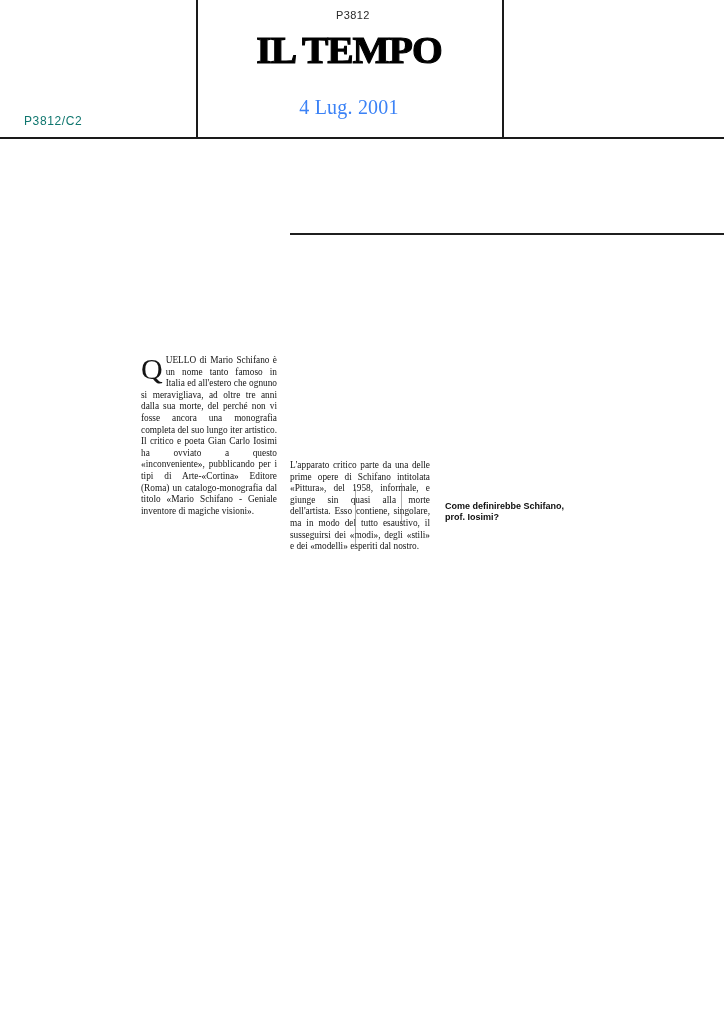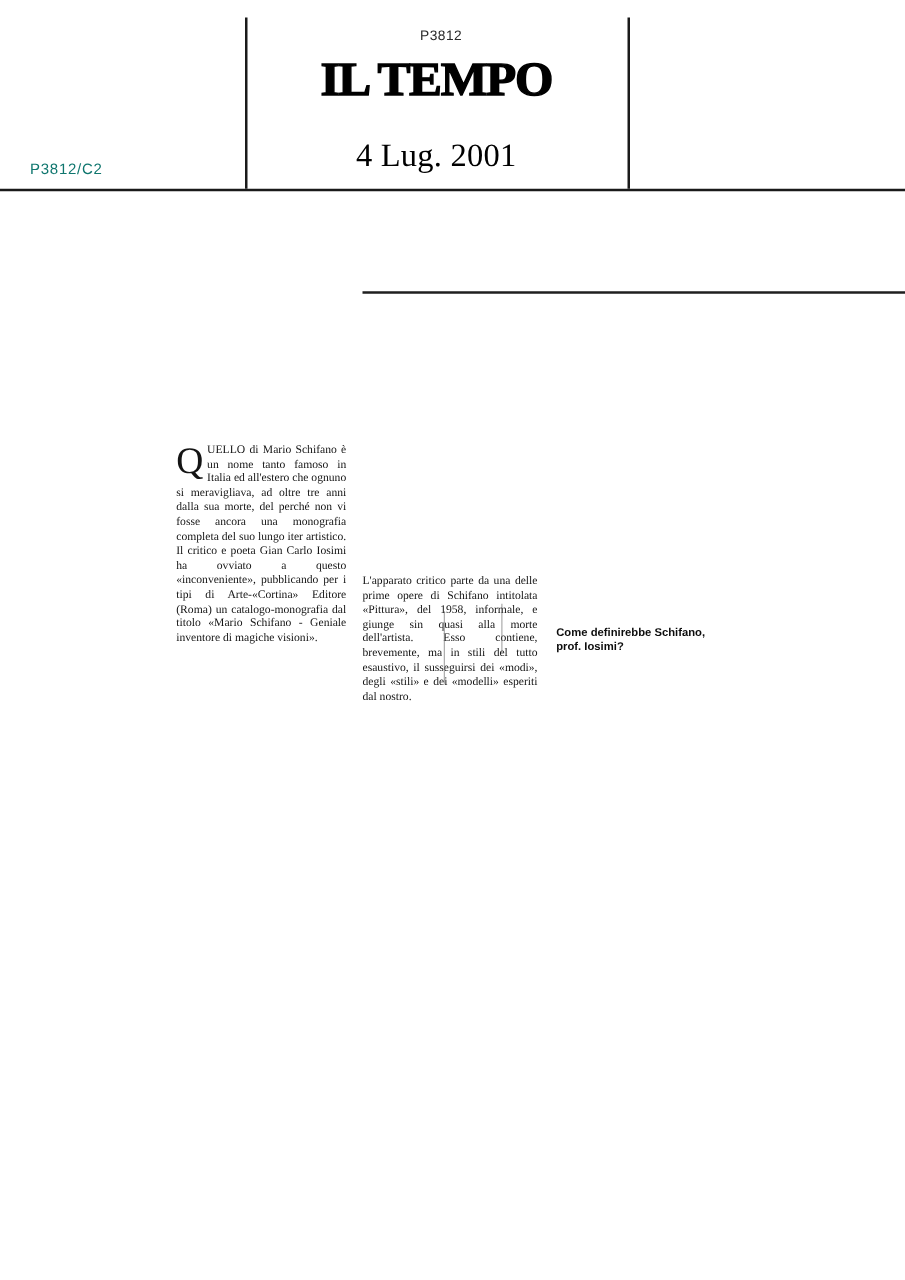--- a/index.html
+++ b/index.html
@@ -13,21 +13,21 @@
     position: relative;
     font-family: "Liberation Serif", serif;
     color: #111;
     overflow: hidden;
   }
 
   
   .page-header {
     position: absolute;
     left: 0;
-    top: 14px;
+    top: 0;
     width: 724px;
     height: 126px;
     text-decoration: underline;
   }
   .header-rule {
     position: absolute;
     left: 0;
     top: 137px;
     width: 724px;
     height: 2px;
@@ -80,22 +80,22 @@
     color: #000;
     -webkit-text-stroke: 1.1px #000;
     transform: scaleX(1.04);
   }
   .issue-date {
     position: absolute;
     left: 196px;
     top: 96px;
     width: 306px;
     text-align: center;
-    font-size: 26px;
-    color: #000000;
+    font-size: 20px;
+    color: #3b82f6;
     letter-spacing: 0.2px;
   }
 
   
   .clipping {
     position: absolute;
     left: 141px;
     top: 233px;
     width: 444px;
     height: 370px;
@@ -213,21 +213,21 @@
 
   <div class="clip-rule-top"></div>
 
 
 
   <div class="col" id="col1">
     <p class="first"><span class="dropcap">Q</span><span>UELLO di Mario Schifano è un nome tanto famoso in Italia ed all'estero che ognuno si meravigliava, ad oltre tre anni dalla sua morte, del perché non vi fosse ancora una monografia completa del suo lungo iter artistico. Il critico e poeta Gian Carlo Iosimi ha ovviato a questo «inconveniente», pubblicando per i tipi di Arte-«Cortina» Editore (Roma) un catalogo-monografia dal titolo «Mario Schifano - Geniale inventore di magiche visioni».</span></p>
   </div>
 
   <div class="col" id="col2">
-    <p class="first">L'apparato critico parte da una delle prime opere di Schifano intitolata «Pittura», del 1958, informale, e giunge sin quasi alla morte dell'artista. Esso contiene, brevemente, ma in stili del tutto esaustivo, il susseguirsi dei «modi», degli «stili» e dei «modelli» esperiti dal nostro.</p>
+    <p class="first">L'apparato critico parte da una delle prime opere di Schifano intitolata «Pittura», del 1958, informale, e giunge sin quasi alla morte dell'artista. Esso contiene, singolare, ma in modo del tutto esaustivo, il susseguirsi dei «modi», degli «stili» e dei «modelli» esperiti dal nostro.</p>
   </div>
 
   <div class="col" id="col3">
     <div class="subhead">Come definirebbe Schifano, prof. Iosimi?</div>
   </div>
 
   <div class="scan-mark" style="left:214px; top:256px; width:1px; height:58px;"></div>
   <div class="scan-mark" style="left:260px; top:250px; width:1px; height:40px;"></div>
 </div>
 

